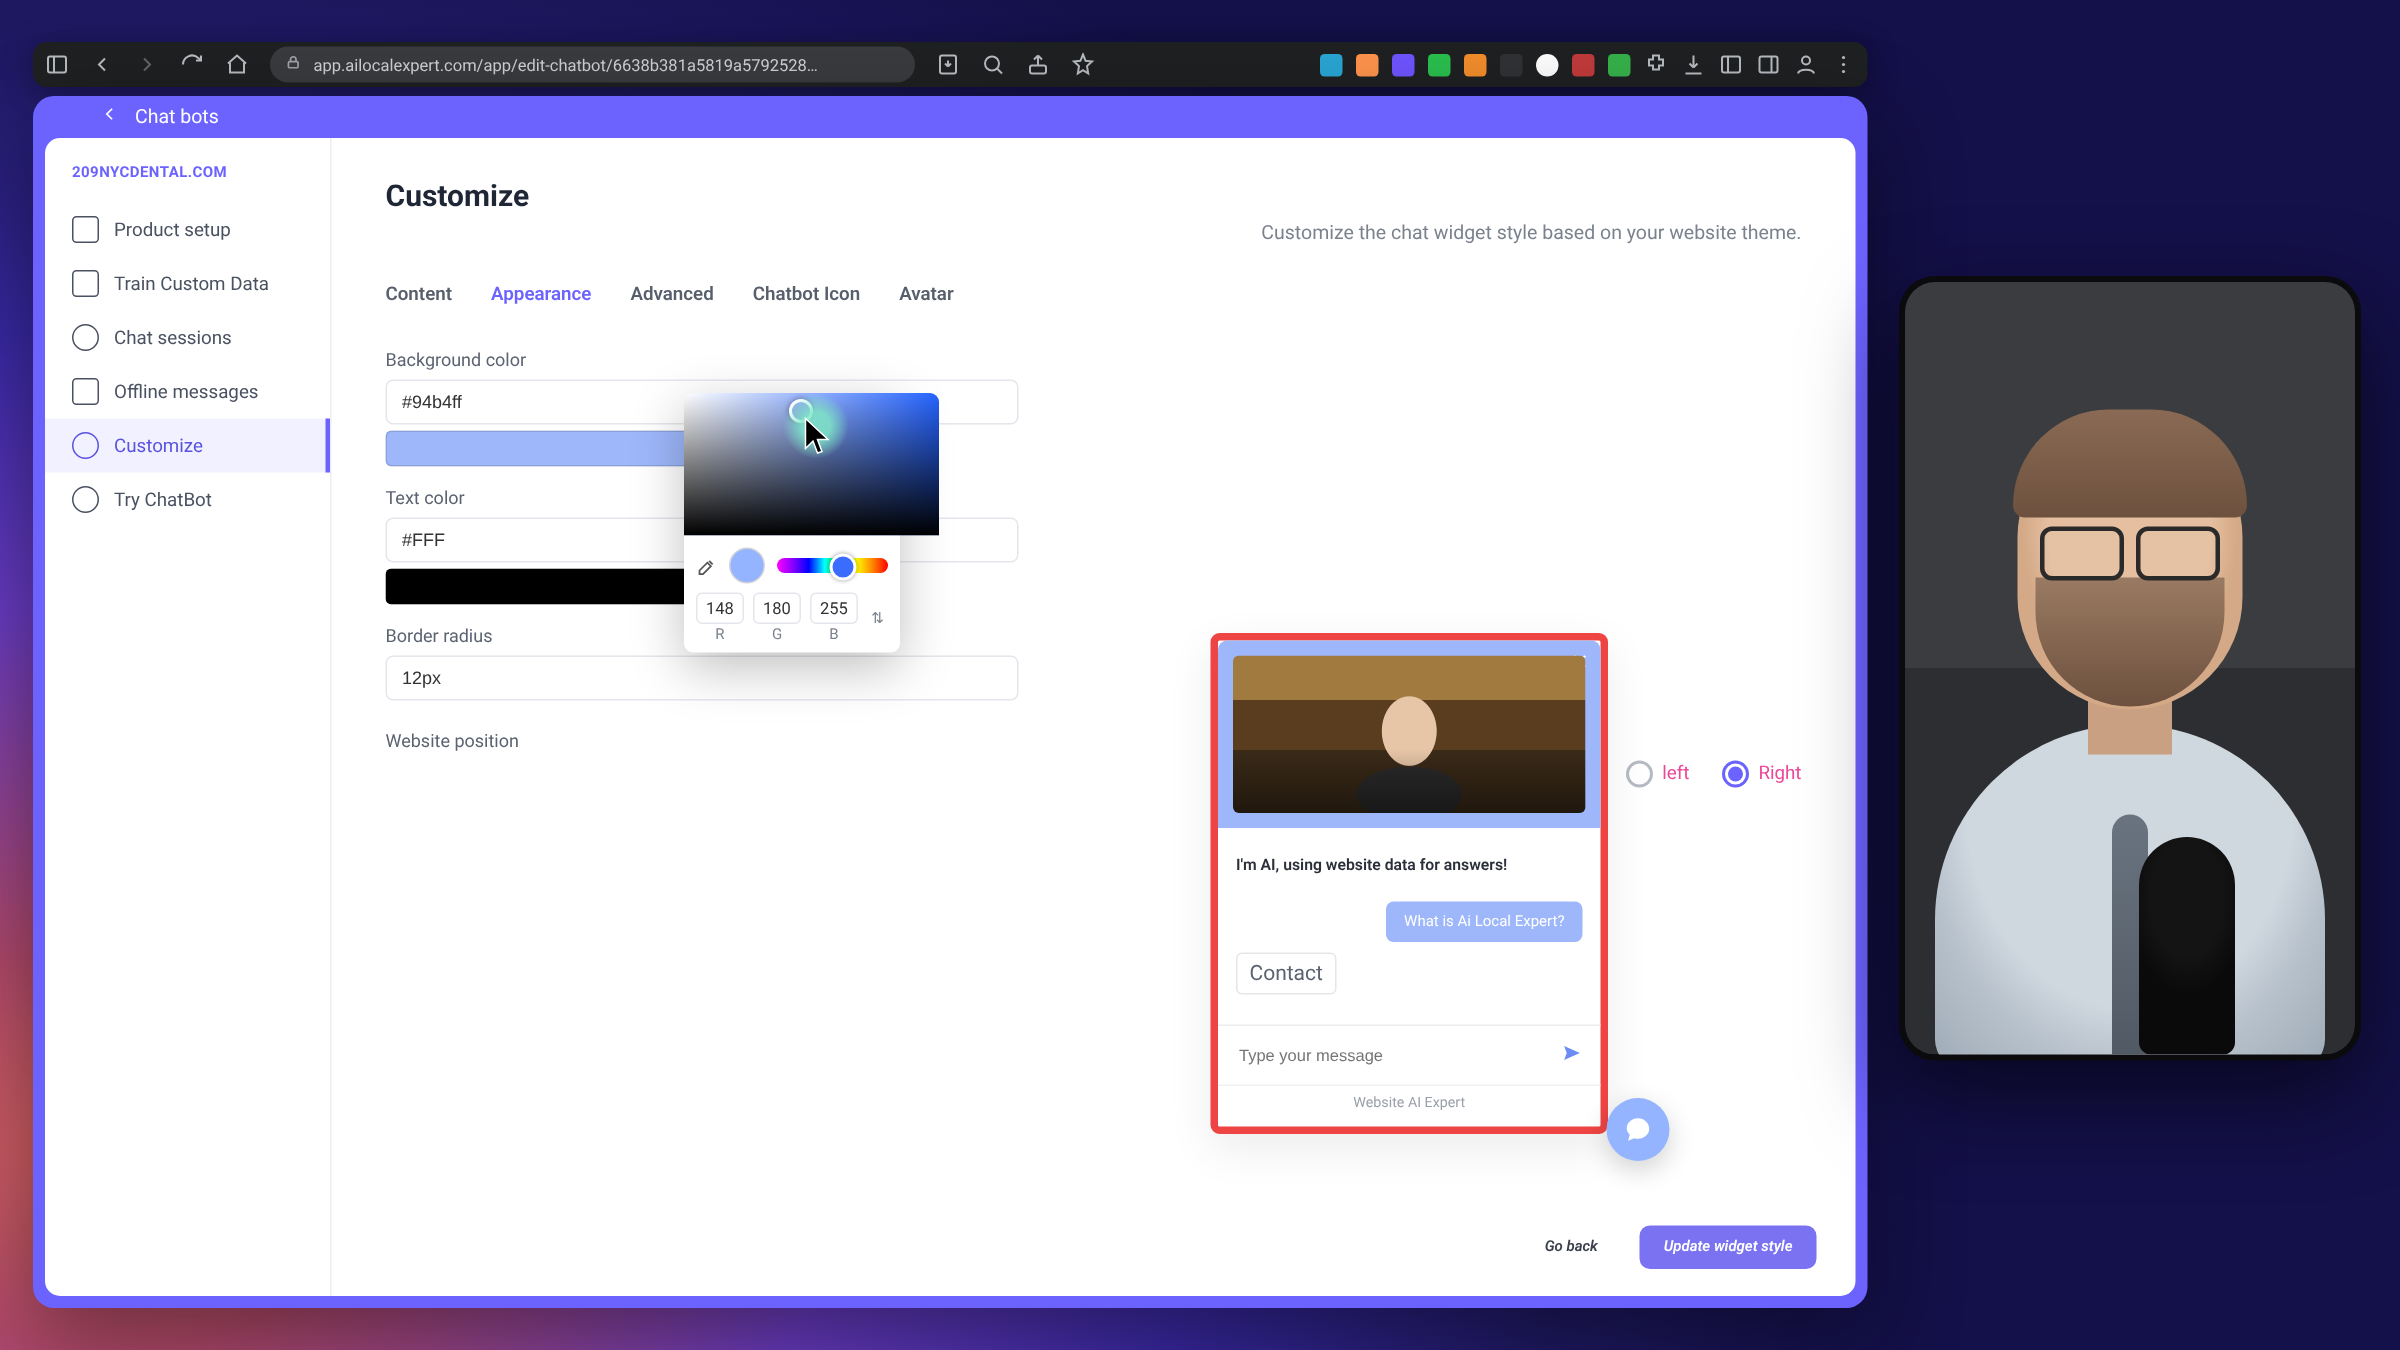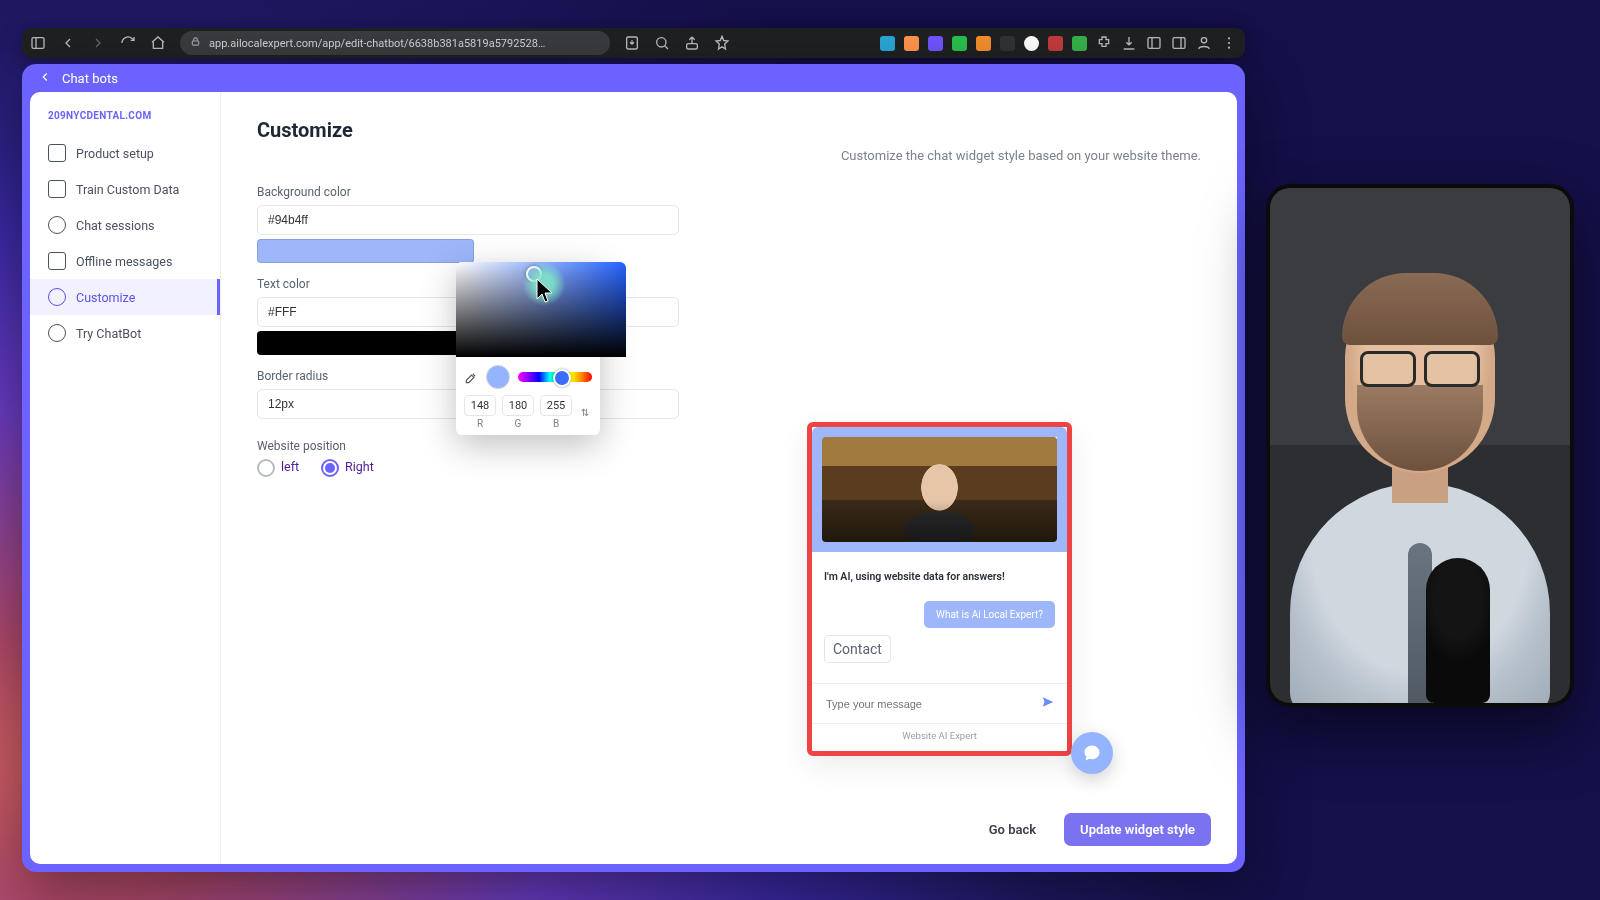--- a/index.html
+++ b/index.html
@@ -10,21 +10,21 @@
   
   .browser-bar{position:absolute;left:22px;top:28px;right:355px;height:30px;background:#1f2022;border-radius:9px;display:flex;align-items:center;padding:0 8px;gap:14px;box-shadow:0 4px 20px rgba(0,0,0,.35);}
   .chrome-ico{width:16px;height:16px;display:flex;align-items:center;justify-content:center;color:#b8bbc0;}
   .chrome-ico svg{width:16px;height:16px;}
   .addr{flex:0 0 410px;height:24px;background:#3a3b3e;border-radius:12px;display:flex;align-items:center;padding:0 10px;gap:8px;color:#cfd1d4;font-size:11px;}
   .addr .lock{color:#9fa3a8;}
   .ext-row{display:flex;align-items:center;gap:9px;margin-left:auto;}
   .ext{width:15px;height:15px;border-radius:3px;}
   
   .app-window{position:absolute;left:22px;top:64px;right:355px;bottom:28px;background:#6c63ff;border-radius:14px;box-shadow:0 20px 60px rgba(0,0,0,.45);display:flex;flex-direction:column;overflow:hidden;}
-  .app-header{height:28px;display:flex;align-items:center;padding:0 16px;gap:10px;color:#fff;font-size:13px;}
+  .app-header{height:28px;display:flex;align-items:center;padding:0 16px;gap:10px;color:#fff;font-size:13px;margin-left:28px;}
   .app-header svg{width:14px;height:14px;}
   .app-body{flex:1;background:#fff;border-radius:10px;margin:0 8px 8px 8px;display:flex;position:relative;overflow:hidden;}
   
   .sidebar{width:190px;border-right:1px solid #eceef1;padding:18px 0;}
   .brand{font-size:10px;font-weight:700;color:#6c63ff;letter-spacing:.3px;padding:0 18px 14px 18px;}
   .nav-item{display:flex;align-items:center;gap:10px;padding:9px 18px;font-size:12.5px;color:#4a5160;cursor:pointer;}
   .nav-item.active{background:#f2f1ff;color:#5a53e0;border-right:3px solid #6c63ff;}
   .nav-ico{width:16px;height:16px;border:1.5px solid currentColor;border-radius:3px;position:relative;flex:none;}
   .nav-ico.round{border-radius:50%;}
   
@@ -48,21 +48,21 @@
   .eyedrop{width:14px;height:14px;color:#555;}
   .preview-sw{width:22px;height:22px;border-radius:50%;background:#94b4ff;border:1px solid #d0d3d8;}
   .hue{flex:1;height:10px;border-radius:6px;background:linear-gradient(to right,#f0f,#80f,#00f,#0ff,#0f0,#ff0,#f80,#f00);position:relative;}
   .hue .knob{position:absolute;left:35px;top:-3px;width:14px;height:14px;border-radius:50%;background:#3a6cff;border:2px solid #fff;box-shadow:0 0 3px rgba(0,0,0,.4);}
   .rgb-row{display:flex;gap:6px;padding:2px 8px 0 8px;}
   .rgb-cell{flex:1;text-align:center;}
   .rgb-val{border:1px solid #e3e6eb;border-radius:4px;font-size:11px;padding:3px 0;color:#333;}
   .rgb-lab{font-size:10px;color:#7b828e;margin-top:2px;}
   .rgb-row .mode{width:14px;display:flex;align-items:center;justify-content:center;color:#7b828e;font-size:10px;cursor:pointer;}
   
-  .radios{display:flex;gap:22px;font-size:12.5px;color:#4c1d95;align-items:center;}
+  .radios{display:flex;gap:22px;font-size:12.5px;color:#ec4899;align-items:center;justify-content:flex-end;}
   .radio{width:14px;height:14px;border-radius:50%;border:2px solid #b6bbc3;display:inline-block;vertical-align:middle;margin-right:6px;position:relative;}
   .radio.on{border-color:#6c63ff;}
   .radio.on::after{content:"";position:absolute;inset:2px;border-radius:50%;background:#6c63ff;}
   
   .chat-widget{position:absolute;left:586px;top:330px;width:255px;border:5px solid #ef4444;border-radius:6px;background:#fff;box-shadow:0 10px 30px rgba(0,0,0,.08);}
   .cw-head{background:#9db7fa;border-radius:6px 6px 0 0;padding:10px;position:relative;}
   .cw-close{position:absolute;right:8px;top:6px;color:#fff;font-size:14px;cursor:pointer;}
   .cw-img{width:100%;height:105px;border-radius:4px;background:
     linear-gradient(180deg,rgba(0,0,0,0) 60%, rgba(0,0,0,.45) 100%),
     radial-gradient(30px 38px at 50% 48%, #e7c6a7 0 60%, transparent 62%),
@@ -75,21 +75,21 @@
   .cw-contact{clear:both;border:1px solid #e4e6ea;border-radius:4px;padding:5px 8px;font-size:14px;color:#5b6270;margin-top:34px;display:inline-block;cursor:pointer;}
   .cw-input{border-top:1px solid #eceef1;margin-top:10px;padding:10px 12px;display:flex;align-items:center;justify-content:space-between;}
   .cw-input input{border:none;font-size:11px;color:#9aa0aa;outline:none;flex:1;}
   .cw-send{color:#6c8cf5;}
   .cw-foot{text-align:center;font-size:9.5px;color:#9aa0aa;padding:6px 0 10px 0;border-top:1px solid #f0f1f4;}
   
   .bubble{position:absolute;left:850px;top:640px;width:42px;height:42px;border-radius:50%;background:#94b4ff;display:flex;align-items:center;justify-content:center;box-shadow:0 6px 18px rgba(0,0,0,.18);}
   .bubble svg{width:20px;height:20px;color:#fff;}
   
   .footer{position:absolute;right:26px;bottom:18px;display:flex;gap:12px;}
-  .btn{padding:9px 16px;border-radius:7px;font-size:13px;font-weight:600;cursor:pointer;}
+  .btn{padding:9px 16px;border-radius:7px;font-size:10px;font-weight:600;cursor:pointer;font-style:italic;}
   .btn.ghost{background:transparent;color:#3a3f4b;}
   .btn.primary{background:#7a72f0;color:#fff;}
   
   .cursor{position:absolute;left:536px;top:278px;z-index:50;pointer-events:none;}
   .pulse{position:absolute;left:522px;top:262px;width:44px;height:44px;border-radius:50%;background:radial-gradient(circle,#7fe7c8 0 30%,rgba(127,231,200,.4) 55%,rgba(127,231,200,0) 70%);opacity:.85;z-index:49;}
   
   .webcam{position:absolute;right:26px;top:184px;width:300px;height:515px;border-radius:24px;background:#000;border:4px solid #0b0b0d;box-shadow:0 24px 60px rgba(0,0,0,.55);overflow:hidden;}
   .wc-bg{position:absolute;inset:0;background:
     linear-gradient(180deg,#3a3c3f 0 50%, #2c2e31 50% 100%);}
   .wc-person{position:absolute;left:50%;bottom:-10px;transform:translateX(-50%);width:260px;height:430px;}
@@ -251,20 +251,27 @@
         <div class="nav-item">
             <span class="nav-ico round"></span>
             <span>Try ChatBot</span>
           </div>
       </div>
 
       <div class="main">
         <h1 class="h1">Customize</h1>
         <p class="sub">Customize the chat widget style based on your website theme.</p>
 
+        <div class="tabs">
+          <div class="tab">Content</div>
+          <div class="tab active">Appearance</div>
+          <div class="tab">Advanced</div>
+          <div class="tab">Chatbot Icon</div>
+          <div class="tab">Avatar</div>
+        </div>
 
         <p class="field-label">Background color</p>
         <input class="text-input" value="#94b4ff" style="">
         <div class="swatch-row" style="margin-top:-14px;margin-bottom:14px">
           <span class="swatch big" style="background:#9db7fa"></span>
         </div>
 
         <p class="field-label">Text color</p>
         <input class="text-input" value="#FFF" style="">
         <div class="swatch-row" style="margin-top:-14px;margin-bottom:14px">

